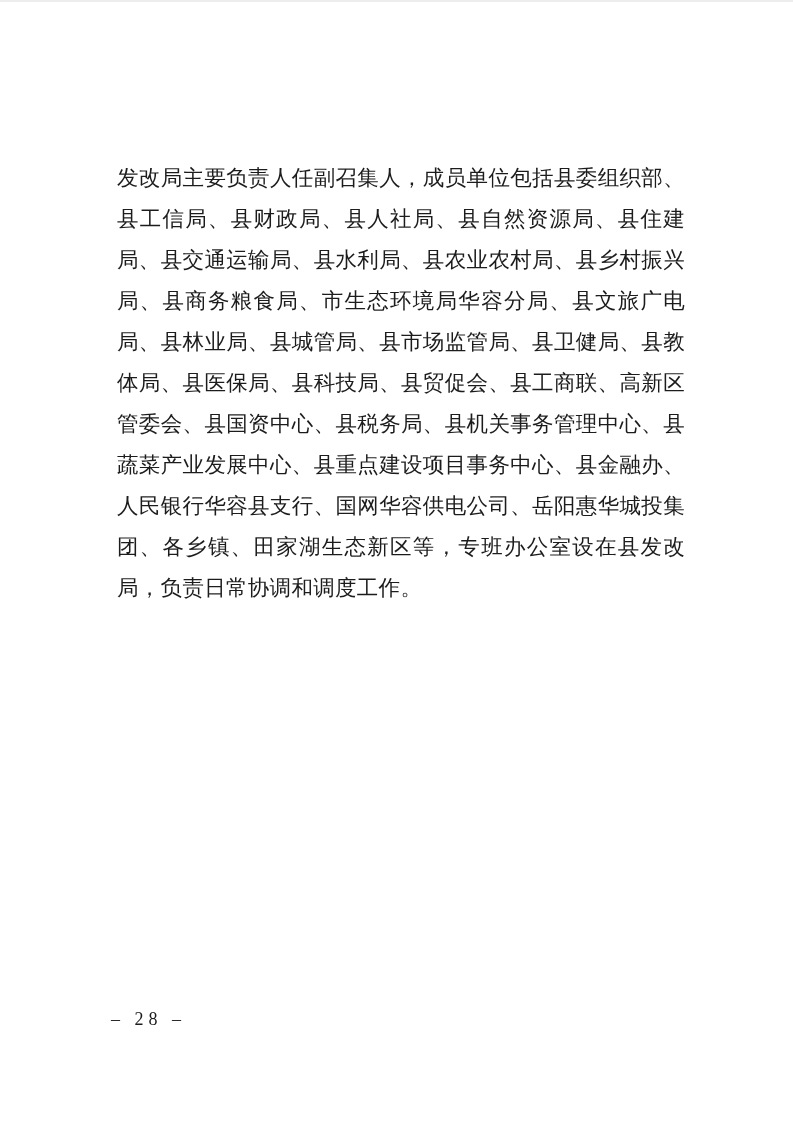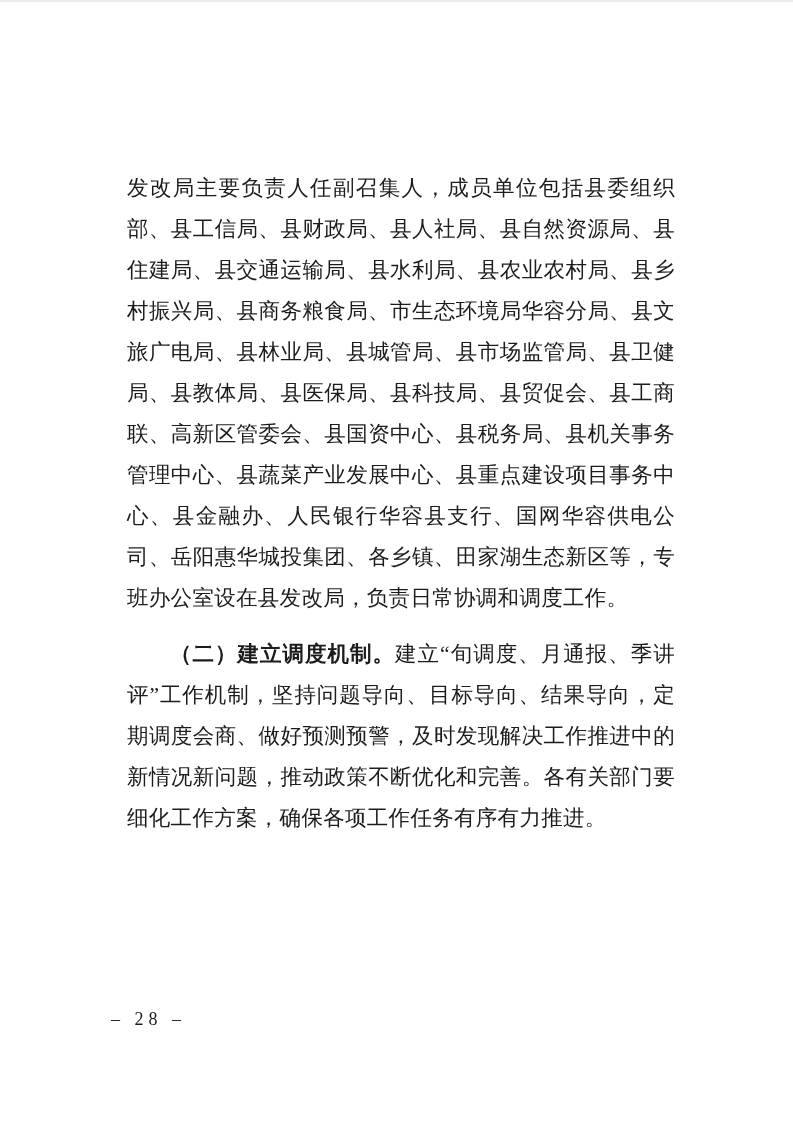--- a/index.html
+++ b/index.html
@@ -23,21 +23,21 @@
     top: 151px;
     width: 578px;
     font-size: 21.5px;
     line-height: 41px;
     color: #1c1c1c;
     text-align: justify;
     text-justify: inter-ideograph;
     letter-spacing: 0.3px;
   }
   .content p {
-    margin: 15px;
+    margin: 5px;
     padding: 0;
   }
   .content p.indent {
     text-indent: 2em;
   }
   .content strong {
     font-weight: 700;
   }
   .footer {
     position: absolute;
@@ -50,16 +50,15 @@
     white-space: pre;
     text-align: right;
   }
 </style>
 </head>
 <body>
 
 <div class="page">
   <div class="content">
     <p class="para"><span>发改局主要负责人任副召集人，成员单位包括县委组织部、县工信局、县财政局、县人社局、县自然资源局、县住建局、县交通运输局、县水利局、县农业农村局、县乡村振兴局、县商务粮食局、市生态环境局华容分局、县文旅广电局、县林业局、县城管局、县市场监管局、县卫健局、县教体局、县医保局、县科技局、县贸促会、县工商联、高新区管委会、县国资中心、县税务局、县机关事务管理中心、县蔬菜产业发展中心、县重点建设项目事务中心、县金融办、人民银行华容县支行、国网华容供电公司、岳阳惠华城投集团、各乡镇、田家湖生态新区等，专班办公室设在县发改局，负责日常协调和调度工作。</span></p>
-    <p class="para indent"><strong>（二）建立调度机制。</strong><span>建立“旬调度、月通报、季讲评”工作机制，坚持问题导向、目标导向、结果导向，定期调度会商、做好预测预警，及时发现解决工作推进中的新情况新问题，推动政策不断优化和完善。各有关部门要细化工作方案，确保各项工作任务有序有力推进。</span></p>
   </div>
   <div class="footer">– 28 –</div>
 </div>
 
 </body></html>

